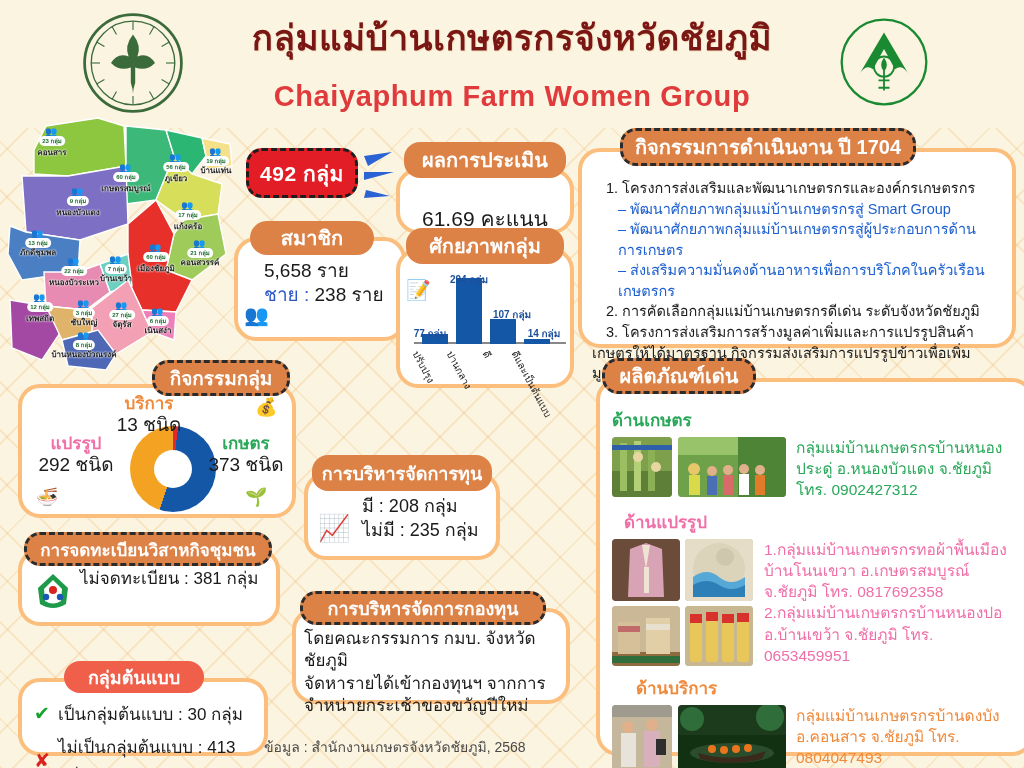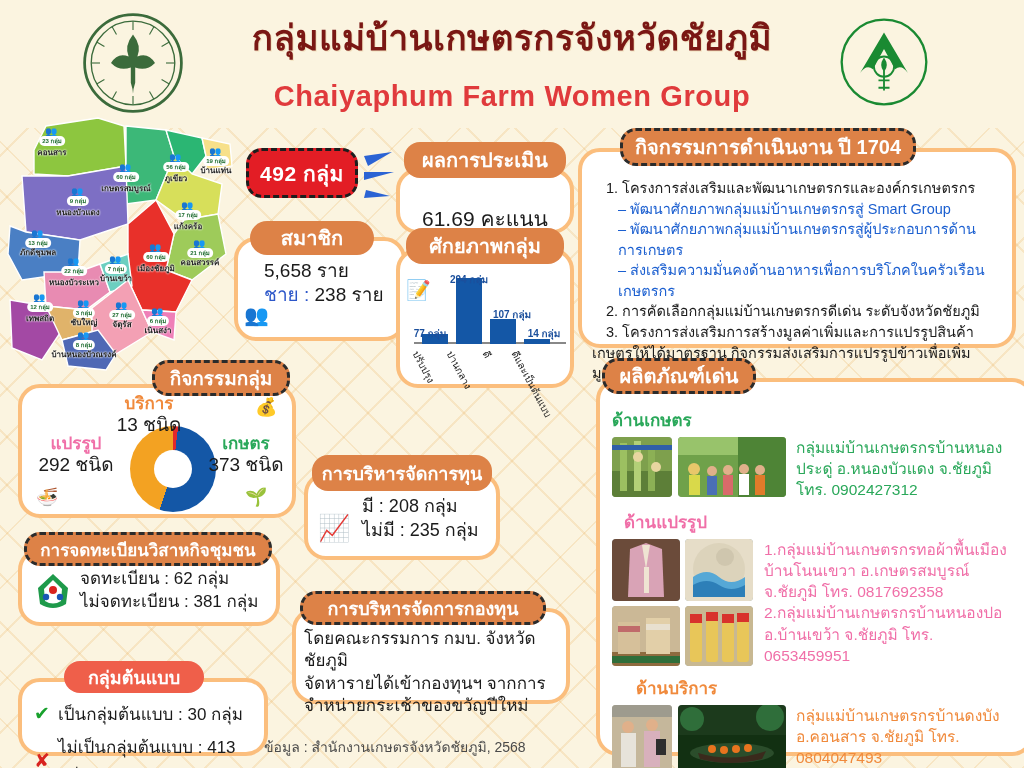--- a/index.html
+++ b/index.html
@@ -411,21 +411,20 @@
 
 <div class="card" id="ent-card">
   <svg class="ent-icon" viewBox="0 0 42 44">
     <path d="M21 4 L36 18 L34 34 Q21 42 8 34 L6 18 Z" fill="#1e9a4a"></path>
     <path d="M21 10 L30 19 L29 31 Q21 36 13 31 L12 19 Z" fill="#fff"></path>
     <circle cx="21" cy="20" r="4" fill="#d8231f"></circle>
     <circle cx="14" cy="27" r="3.2" fill="#1b57b5"></circle>
     <circle cx="28" cy="27" r="3.2" fill="#1b57b5"></circle>
   </svg>
   <div class="ent-body">
-    <div>จดทะเบียน : 62 กลุ่ม</div>
     <div>ไม่จดทะเบียน : 381 กลุ่ม</div>
   </div>
 </div>
 <div class="pill dashed" id="ent-pill">การจดทะเบียนวิสาหกิจชุมชน</div>
 
 <div class="card" id="fund-card">
   <div class="fund-body">
     <div>โดยคณะกรรมการ กมบ. จังหวัดชัยภูมิ</div>
     <div>จัดหารายได้เข้ากองทุนฯ จากการ</div>
     <div>จำหน่ายกระเช้าของขวัญปีใหม่</div>

